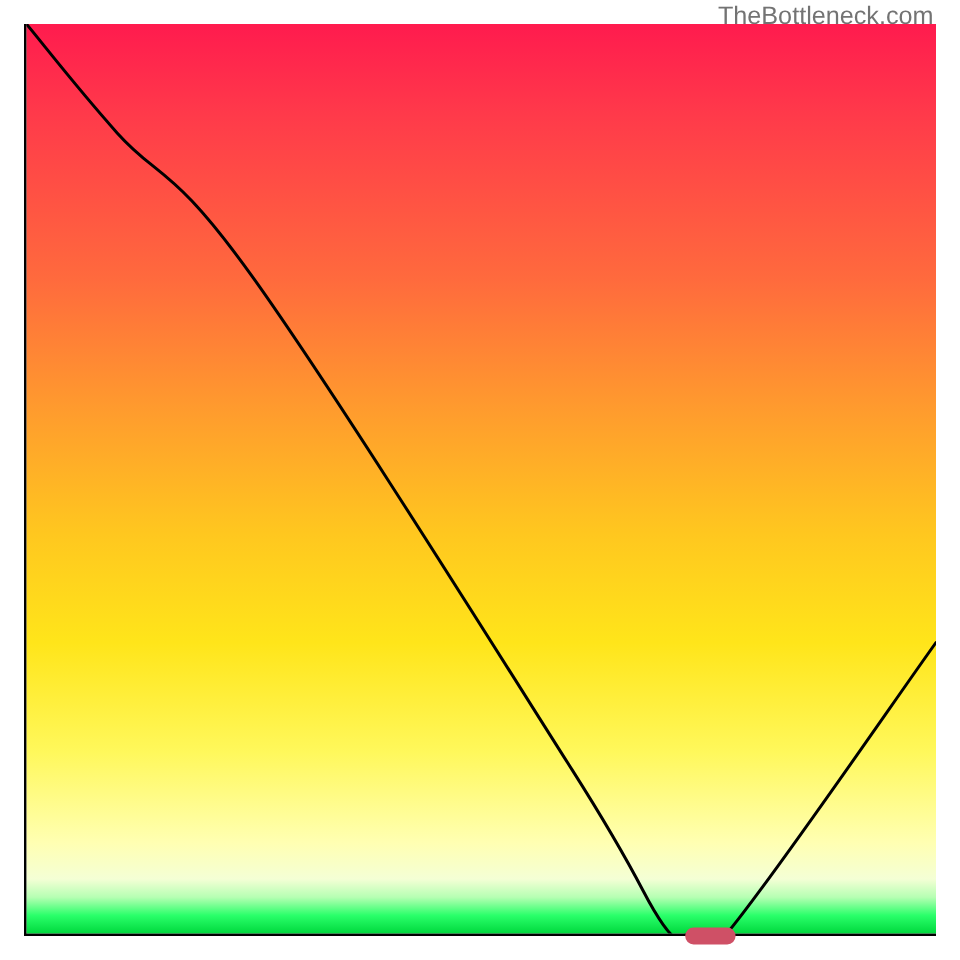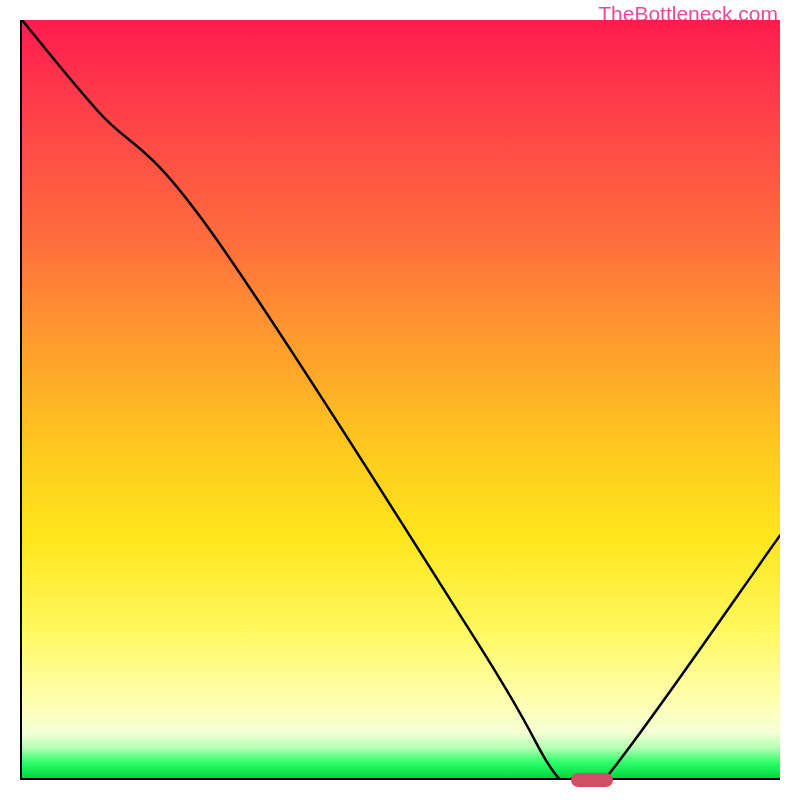--- a/index.html
+++ b/index.html
@@ -54,21 +54,21 @@
     width: 42px;
     height: 14px;
     border-radius: 7px;
     background: #cf5066;
     transform: translate(-50%, -50%);
   }
   .watermark {
     position: absolute;
     top: 2px;
     right: 22px;
-    color: #ec4899;
+    color: #737373;
     font-size: 21px;
     font-weight: 500;
     letter-spacing: 0;
   }
 </style>
 </head>
 <body>
 
 <div class="chart-wrap">
 

